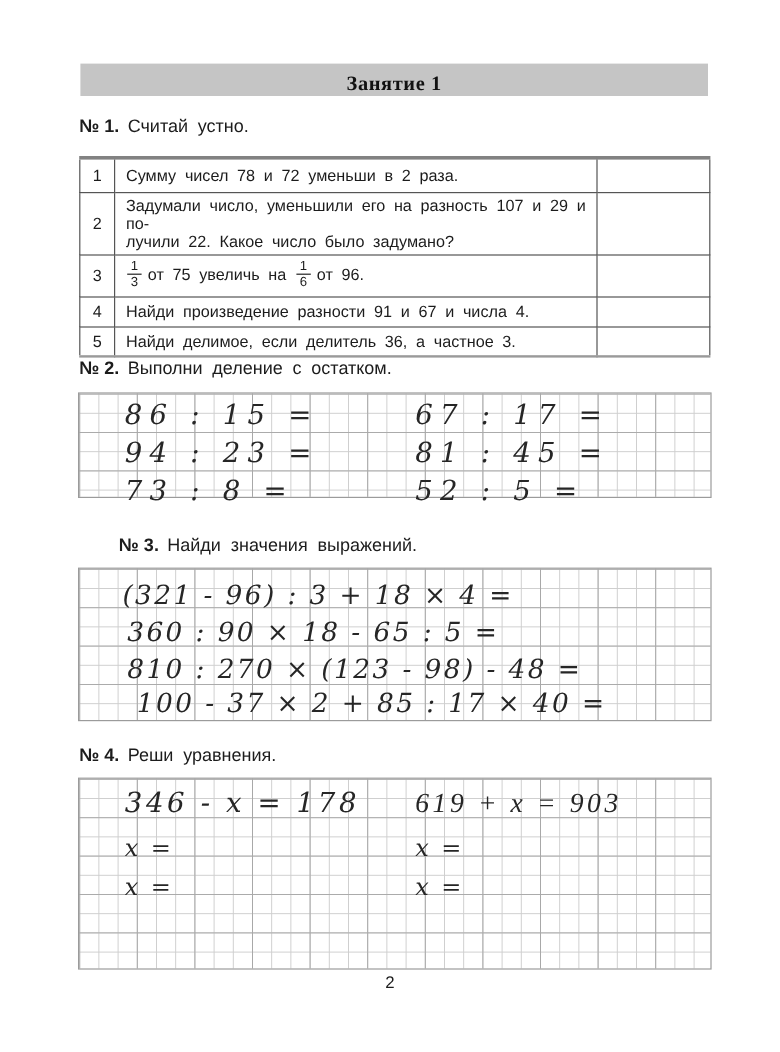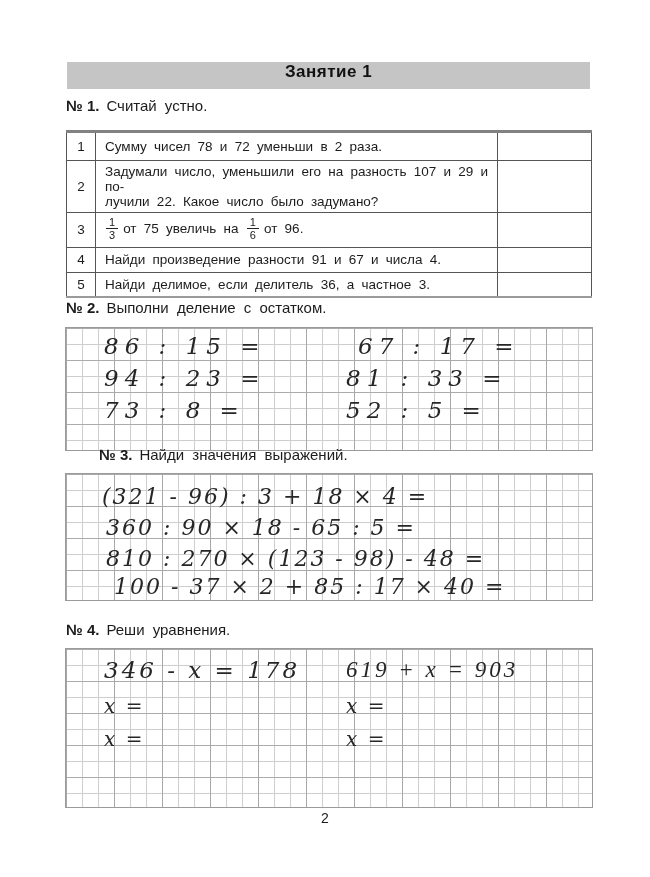--- a/index.html
+++ b/index.html
@@ -3,22 +3,22 @@
 <meta charset="utf-8">
 <style>
   * { margin:0; padding:0; box-sizing:border-box; }
   html,body { background:#ffffff; }
   body { font-family:"Liberation Sans", sans-serif; color:#1c1c1c; }
   .page {
     position:relative; width:650px; height:877px; background:#ffffff;
     overflow:hidden;
   }
   .header-bar {
-    position:absolute; left:67px; top:62px; width:523px; height:27px;
-    background:#c5c5c5; display:flex; align-items:flex-start; justify-content:center;
+    position:absolute; left:67px; top:53px; width:523px; height:27px;
+    background:#c5c5c5; display:flex; align-items:flex-end; justify-content:center;font-family:Liberation Serif, serif;
   }
   .header-bar .title { font-size:17px; font-weight:bold; color:#111; letter-spacing:0.5px; }
 
   .section-head { position:absolute; left:66px; font-size:15px; white-space:nowrap;text-align:center; }
   .section-head .num { font-weight:bold; margin-right:7px; }
   .section-head .cap { word-spacing:4px; }
 
   .task-table {
     position:absolute; left:66px; top:130px; width:525px;
     border-collapse:collapse; table-layout:fixed;
@@ -40,21 +40,21 @@
   .grid {
     position:absolute; left:65px; width:528px; background-color:#fff;
     background-image:
       linear-gradient(to right, #a8a8a8 1px, transparent 1px),
       linear-gradient(to bottom, #ababab 1px, transparent 1px),
       linear-gradient(to right, #cecece 1px, transparent 1px),
       linear-gradient(to bottom, #cecece 1px, transparent 1px);
     background-size: 48px 48px, 32px 32px, 16px 16px, 16px 16px;
     border:1px solid #9b9b9b;
   }
-  #grid2 { top:327px; height:124px; }
+  #grid2 { top:327px; height:88px; }
   #grid3 { top:473px; height:128px; }
   #grid4 { top:648px; height:160px; }
 
   .hw {
     position:absolute; font-family:"DejaVu Serif", serif; font-style:italic;
     color:#262626; white-space:pre;
   }
   .hw-div  { font-size:23px; letter-spacing:6px; }
   .hw-expr { font-size:22px; letter-spacing:2px; }
   .hw-eq   { font-size:23px; letter-spacing:3px; }
@@ -112,22 +112,22 @@
     </table>
 
   <div class="section-head" style="top:299px;">
     <span class="num">№ 2.</span><span class="cap">Выполни деление с остатком.</span>
   </div>
 
   <div class="grid" id="grid2">
     <span class="hw hw-div" style="left:38px;  top:5px;">86 : 15 =</span>
     <span class="hw hw-div" style="left:38px;  top:37px;">94 : 23 =</span>
     <span class="hw hw-div" style="left:38px;  top:69px;">73 : 8 =</span>
-    <span class="hw hw-div" style="left:280px; top:5px;margin-left:12px;">67 : 17 =</span>
-    <span class="hw hw-div" style="left:280px; top:37px;">81 : 33 =</span>
+    <span class="hw hw-div" style="left:280px; top:5px;">67 : 17 =</span>
+    <span class="hw hw-div" style="left:280px; top:37px;">81 : 45 =</span>
     <span class="hw hw-div" style="left:280px; top:69px;">52 : 5 =</span>
   </div>
 
   <div class="section-head" style="top:446px;margin-left:33px;">
     <span class="num">№ 3.</span><span class="cap">Найди значения выражений.</span>
   </div>
 
   <div class="grid" id="grid3">
     <span class="hw hw-expr" style="left:36px; top:10px;">(321 - 96) : 3 + 18 × 4 =</span>
     <span class="hw hw-expr" style="left:40px; top:41px;">360 : 90 × 18 - 65 : 5 =</span>

